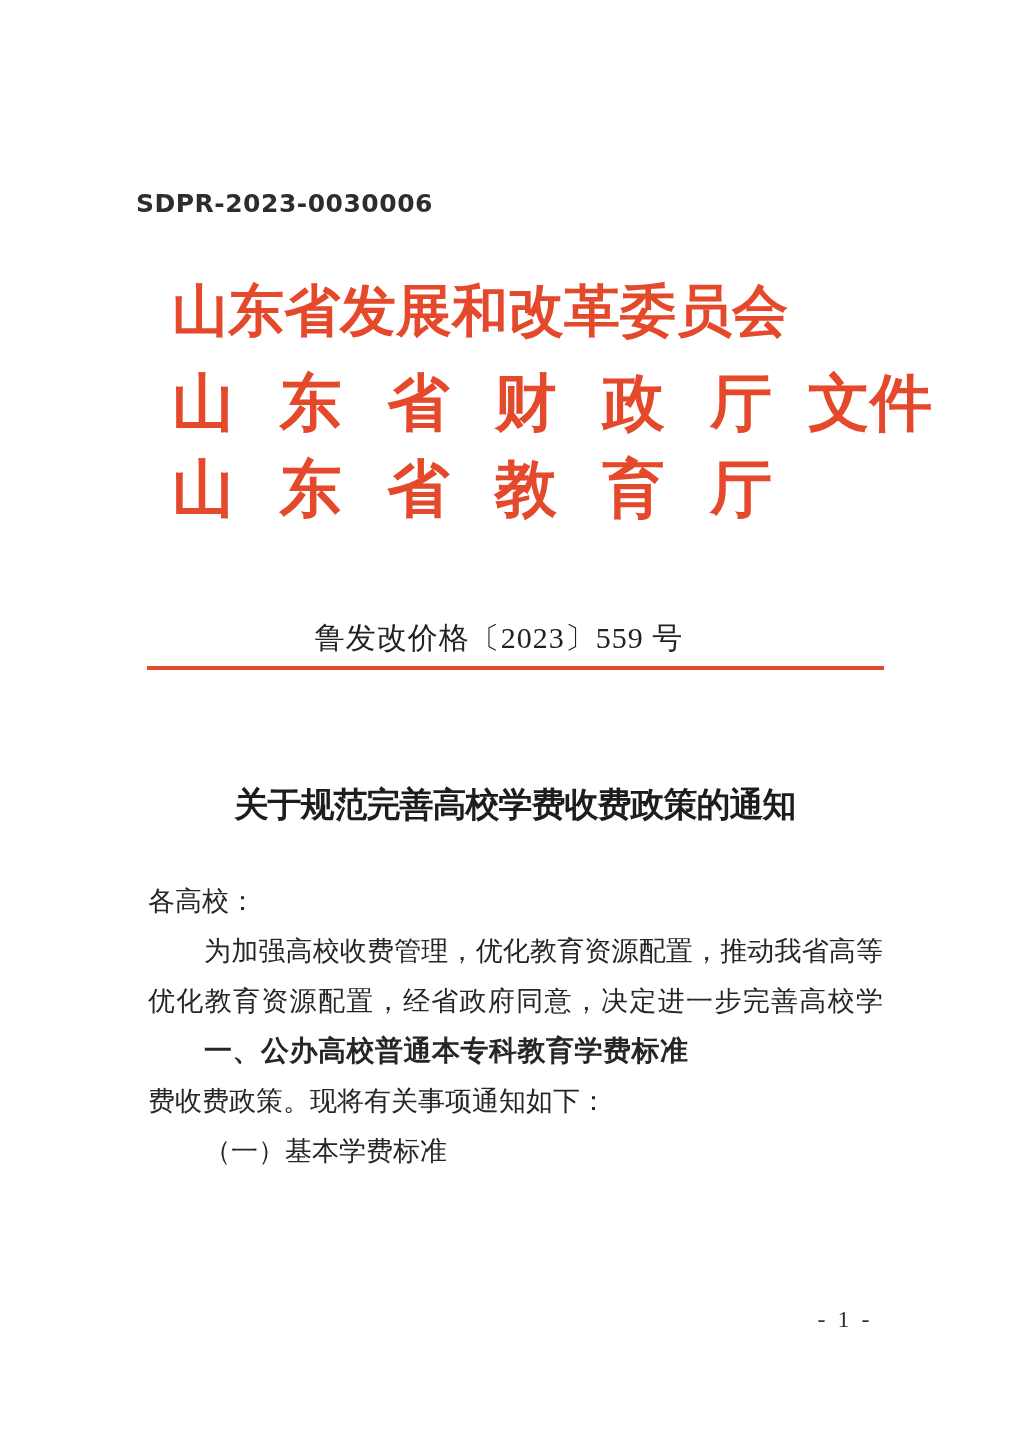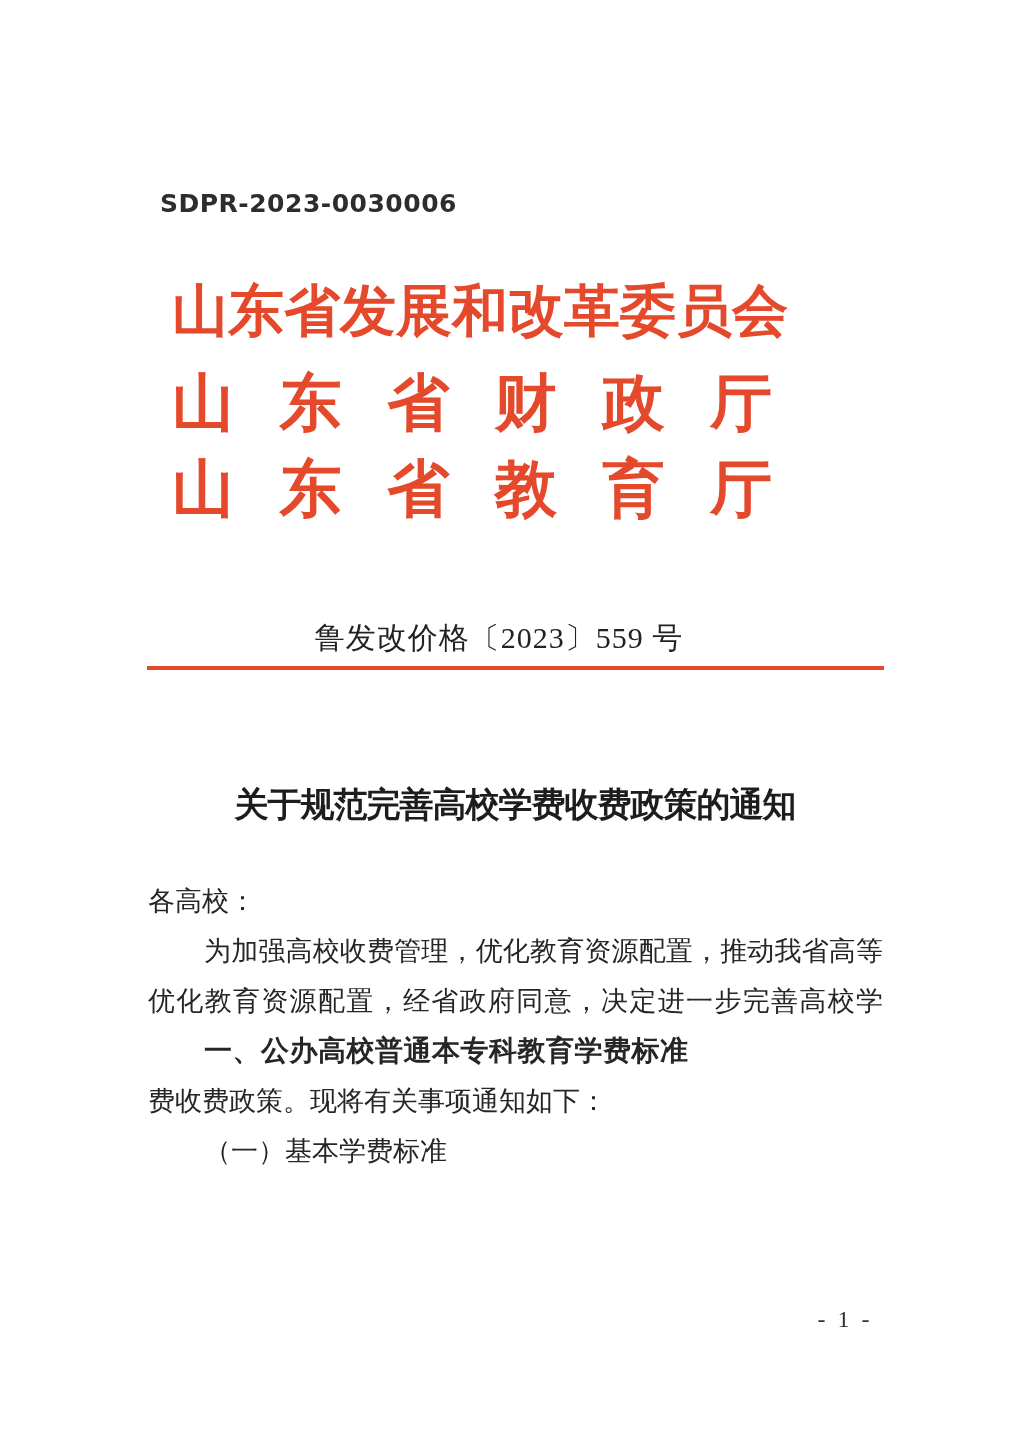--- a/index.html
+++ b/index.html
@@ -10,21 +10,21 @@
   .page{
     position:relative;
     width:1024px;height:1448px;
     background:#ffffff;
     overflow:hidden;
     font-family:"Liberation Serif","DejaVu Serif",serif;
     color:var(--ink);
   }
   
   .doc-code{
-    position:absolute;left:160px;top:189px;
+    position:absolute;left:136px;top:189px;
     font-family:"DejaVu Sans","Liberation Sans",sans-serif;
     font-weight:700;font-size:25px;letter-spacing:.5px;
     color:#2d2d2d;white-space:nowrap;
   }
   
   .red-header{
     position:absolute;left:152px;top:274px;width:770px;
     color:var(--red);font-weight:700;margin-left:20px;
   }
   .rh1{
@@ -92,20 +92,21 @@
 
     <div class="rh-row">
       <div class="agency">
         <span>山</span>
         <span>东</span>
         <span>省</span>
         <span>财</span>
         <span>政</span>
         <span>厅</span>
       </div>
+      <div class="suffix">文件</div>
     </div>
 
     <div class="rh-row last">
       <div class="agency">
         <span>山</span>
         <span>东</span>
         <span>省</span>
         <span>教</span>
         <span>育</span>
         <span>厅</span>

